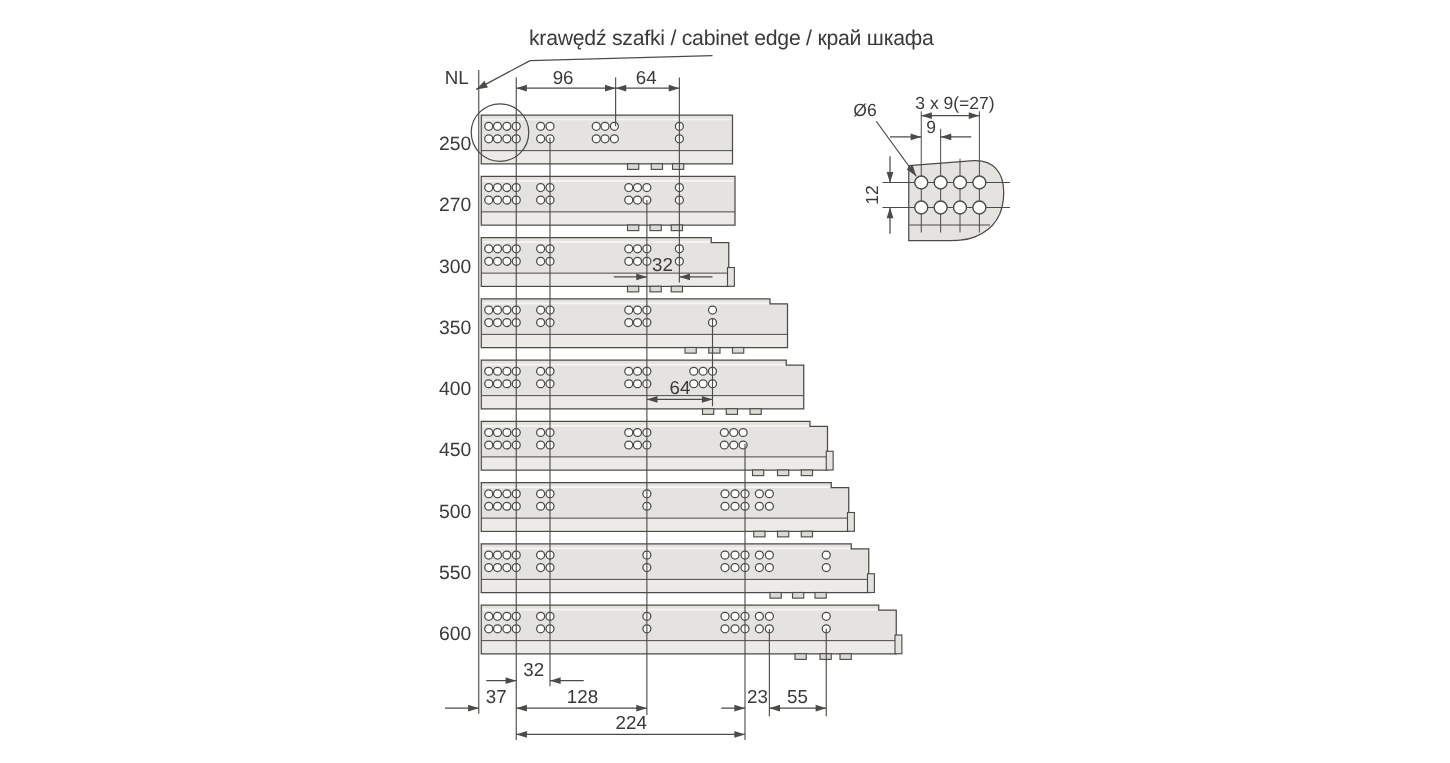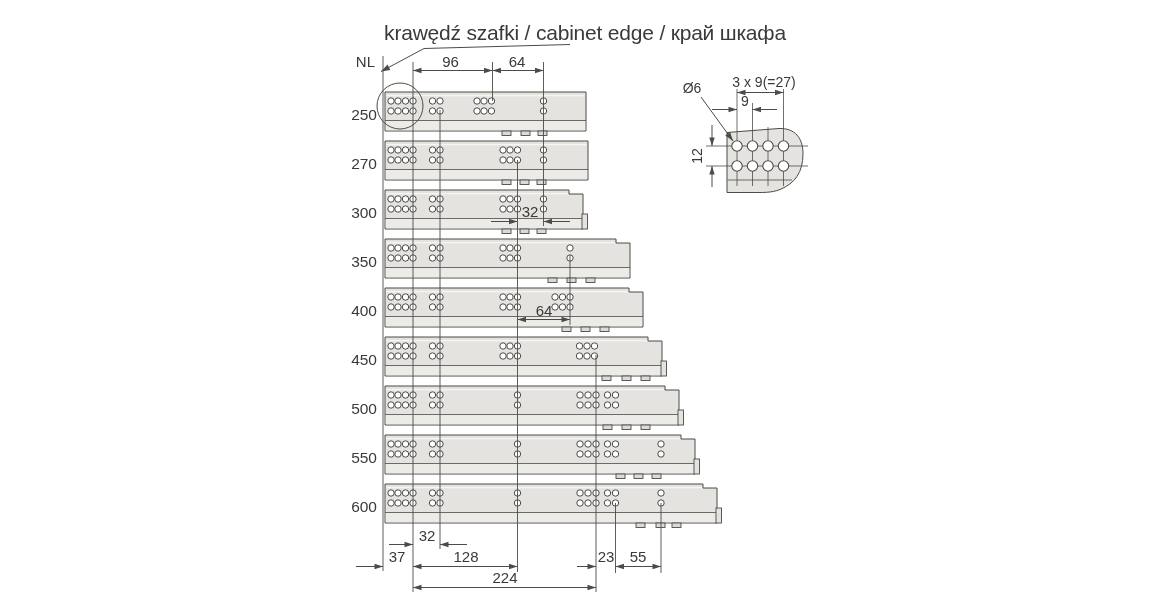--- a/index.html
+++ b/index.html
@@ -1,20 +1,20 @@
 <!DOCTYPE html>
 <html><head>
 <meta charset="utf-8">
 <style>
   html,body{margin:0;padding:0;background:#ffffff;}
   .stage{position:relative;width:1160px;height:610px;background:#fff;overflow:hidden;
          font-family:"Liberation Sans", sans-serif;}
   .stage svg{position:absolute;left:0;top:0;}
   .title{position:absolute;left:585px;top:21px;transform:translateX(-50%);
-         white-space:nowrap;font-size:21px;letter-spacing:-0.2px;color:#3a3a38;}
+         white-space:nowrap;font-size:17px;letter-spacing:-0.2px;color:#3a3a38;}
   text{font-family:"Liberation Sans", sans-serif;fill:#3a3a38;}
   text.dim{font-size:15px;}
   text.lbl{font-size:15.5px;}
   text.det{font-size:14px;}
 </style>
 </head>
 <body>
 
 <div class="stage">
   <svg id="svg-root" width="1160" height="610" viewBox="0 0 1160 610">

